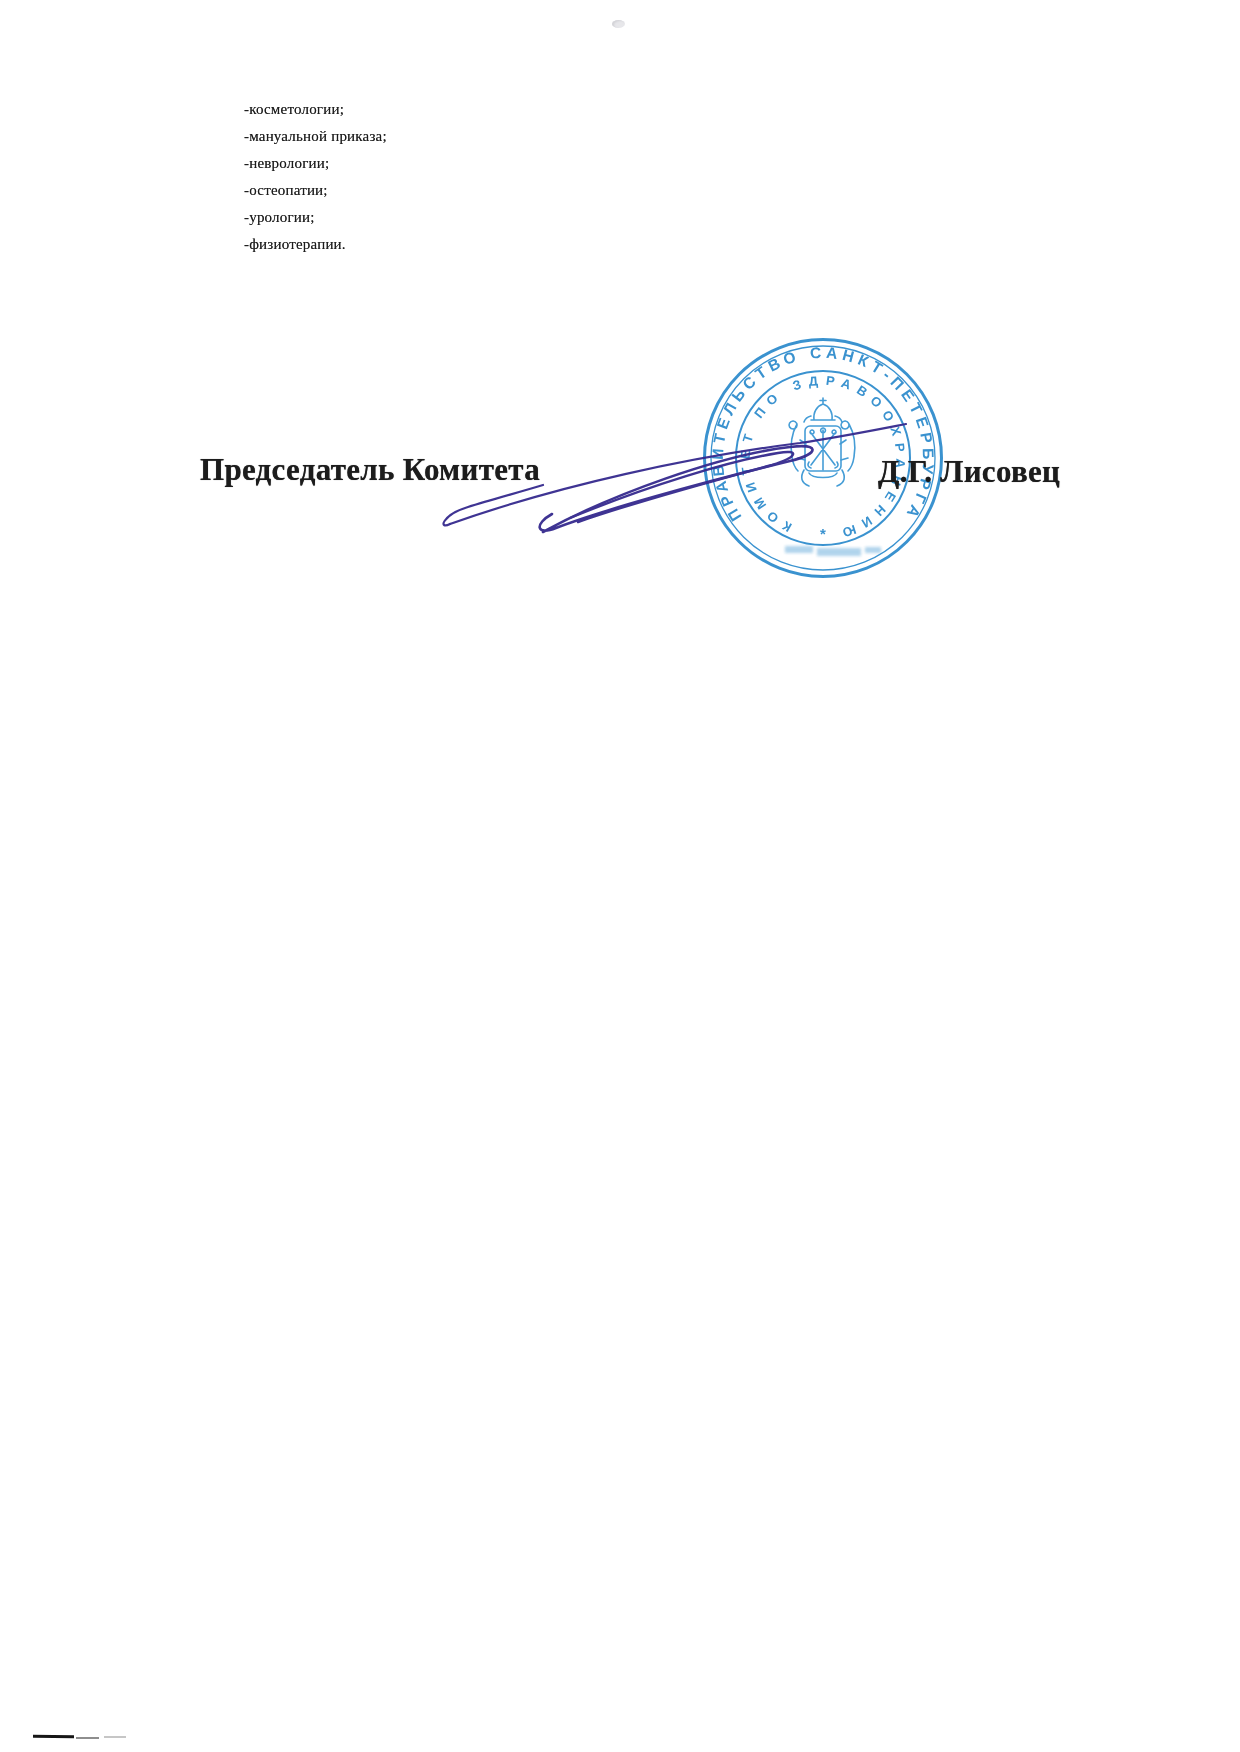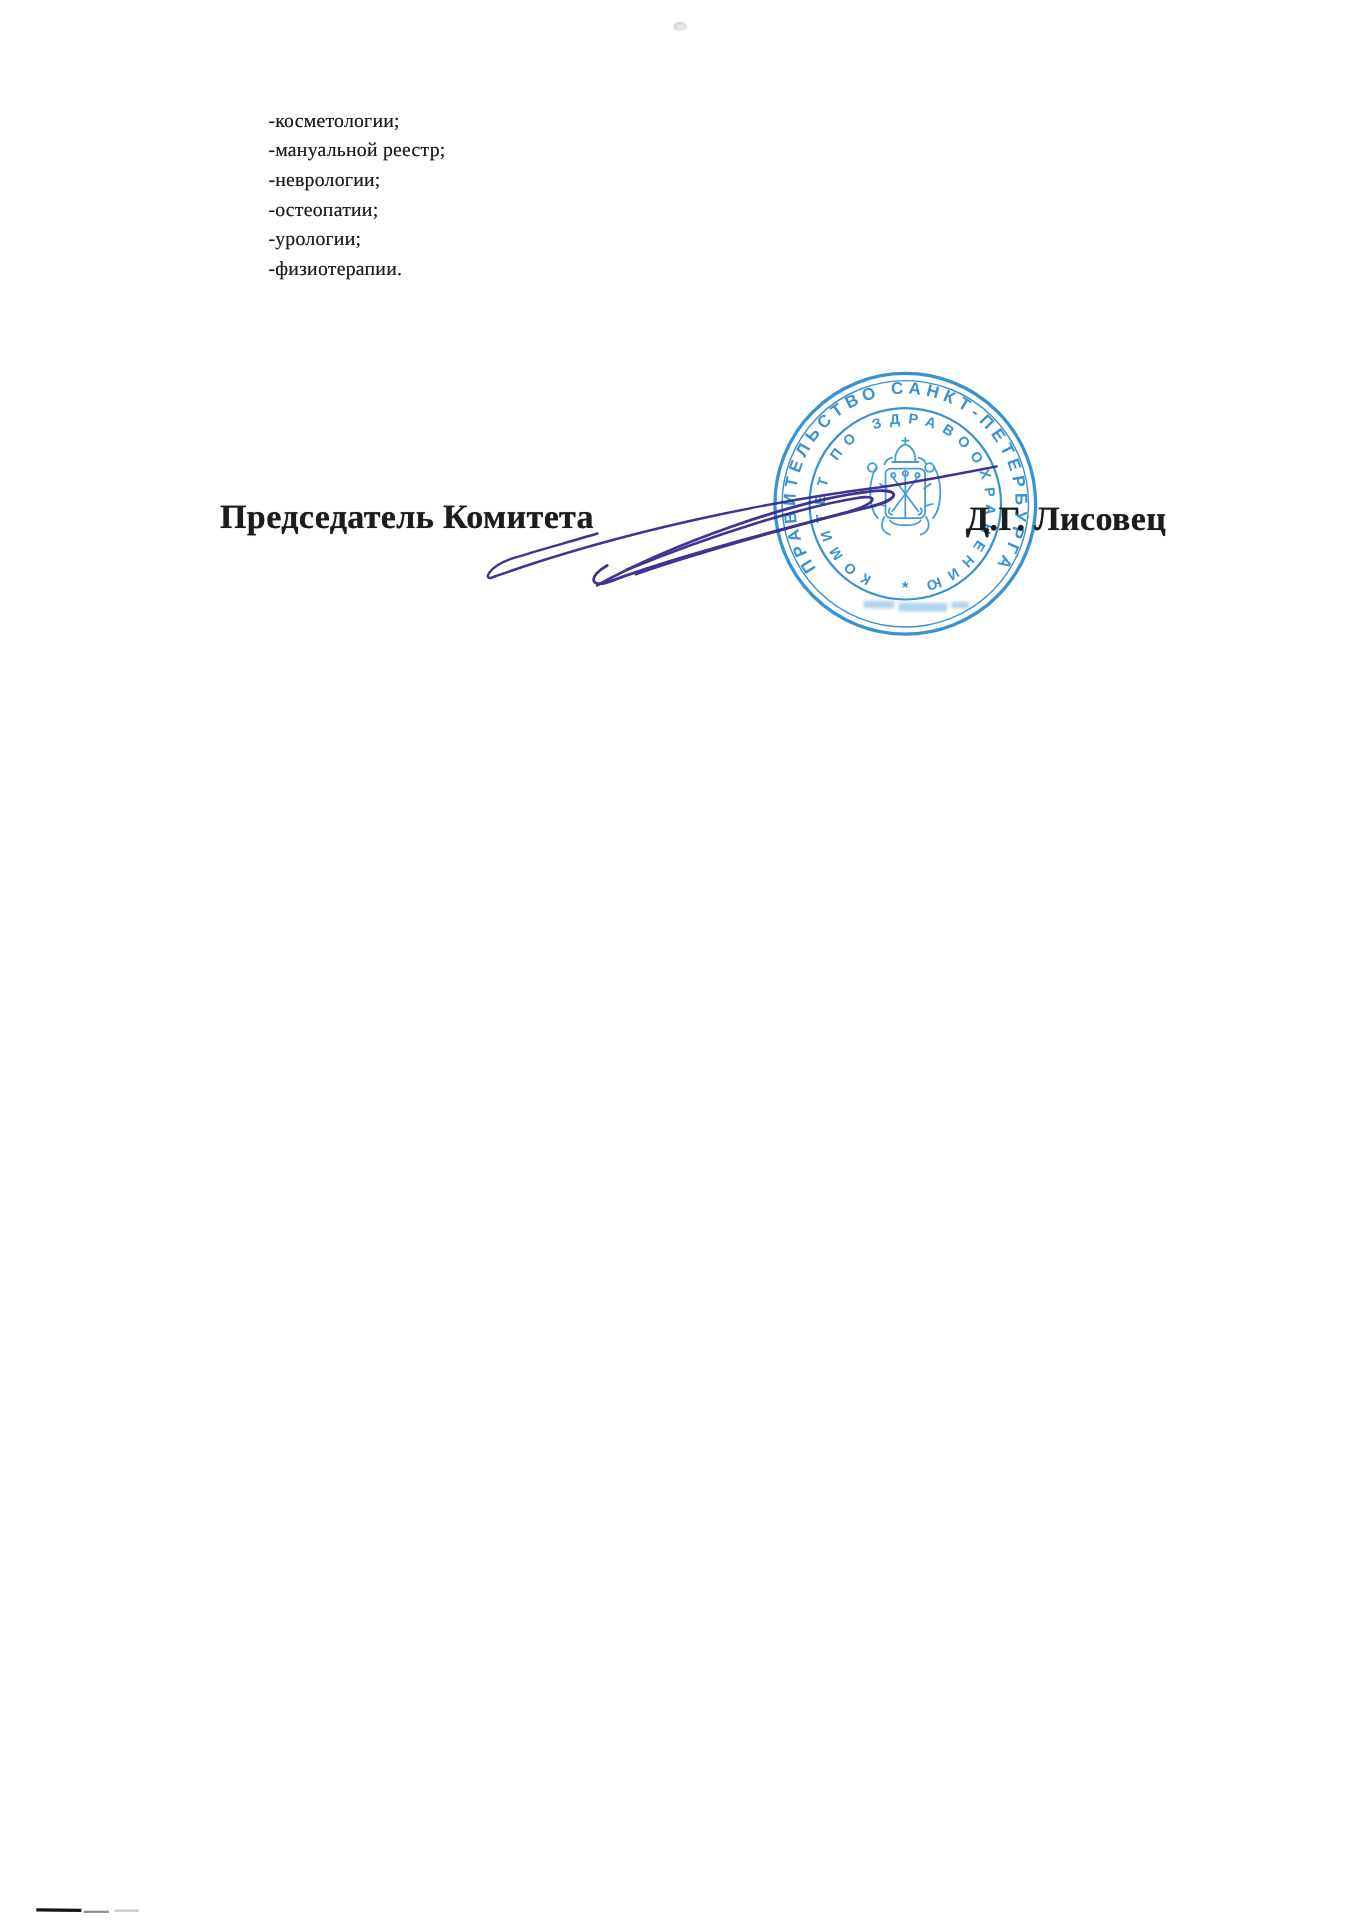--- a/index.html
+++ b/index.html
@@ -6,21 +6,21 @@
   body{
     width:1240px;height:1752px;
     background:#ffffff;
     position:relative;
     font-family:"Liberation Serif", serif;
     color:#1c1c1c;
     overflow:hidden;
   }
   .abs{position:absolute;}
   .scan-text{
-    font-size:18px;
+    font-size:15px;
     text-shadow:0 0 .5px rgba(25,25,25,.65);
     letter-spacing:.2px;
   }
   .list-line{height:27px;line-height:27px;white-space:pre;}
   .item9{white-space:pre;}
   .note{
     width:900px;
     line-height:27px;
   }
   .note-line1{
@@ -52,21 +52,21 @@
 </style>
 </head>
 <body>
 
 <div class="abs speck" style="left:612px;top:20px;"></div>
 
 <div class="abs textlayer" style="left:0;top:0;width:1240px;height:1752px;">
 
   <div class="abs scan-text" style="left:244px;top:96px;">
     <div class="list-line">-косметологии;</div>
-    <div class="list-line">-мануальной реестр;</div>
+    <div class="list-line">-мануальной приказа;</div>
     <div class="list-line">-неврологии;</div>
     <div class="list-line">-остеопатии;</div>
     <div class="list-line">-урологии;</div>
     <div class="list-line">-физиотерапии.</div>
   </div>
 
 
 
   <div class="abs signer" style="left:200px;top:452px;">Председатель Комитета</div>
 

